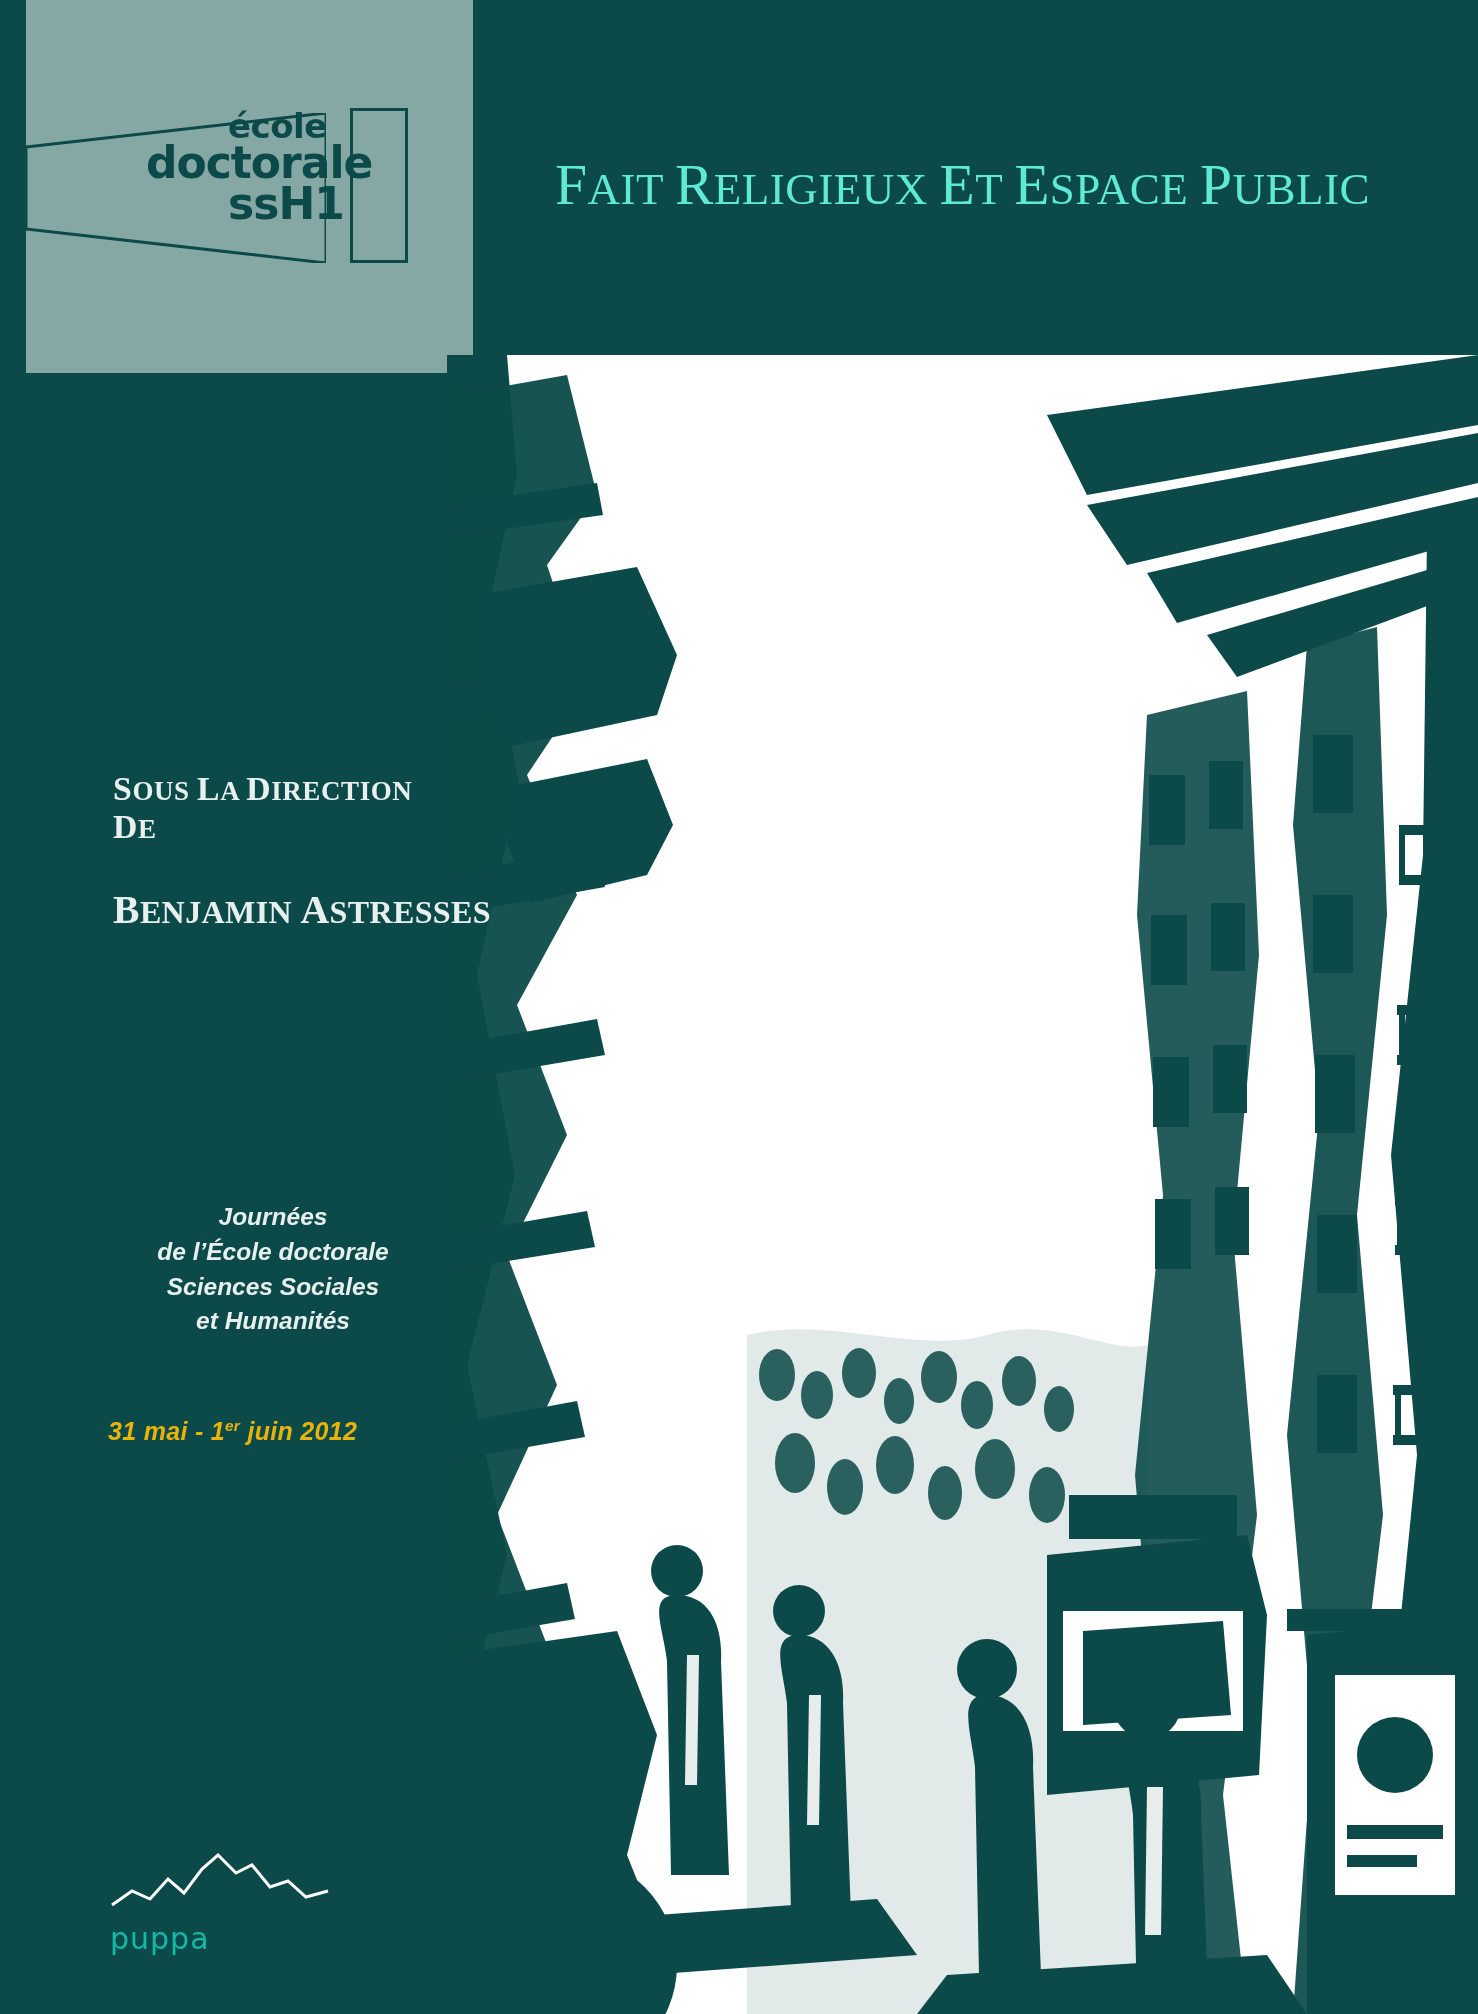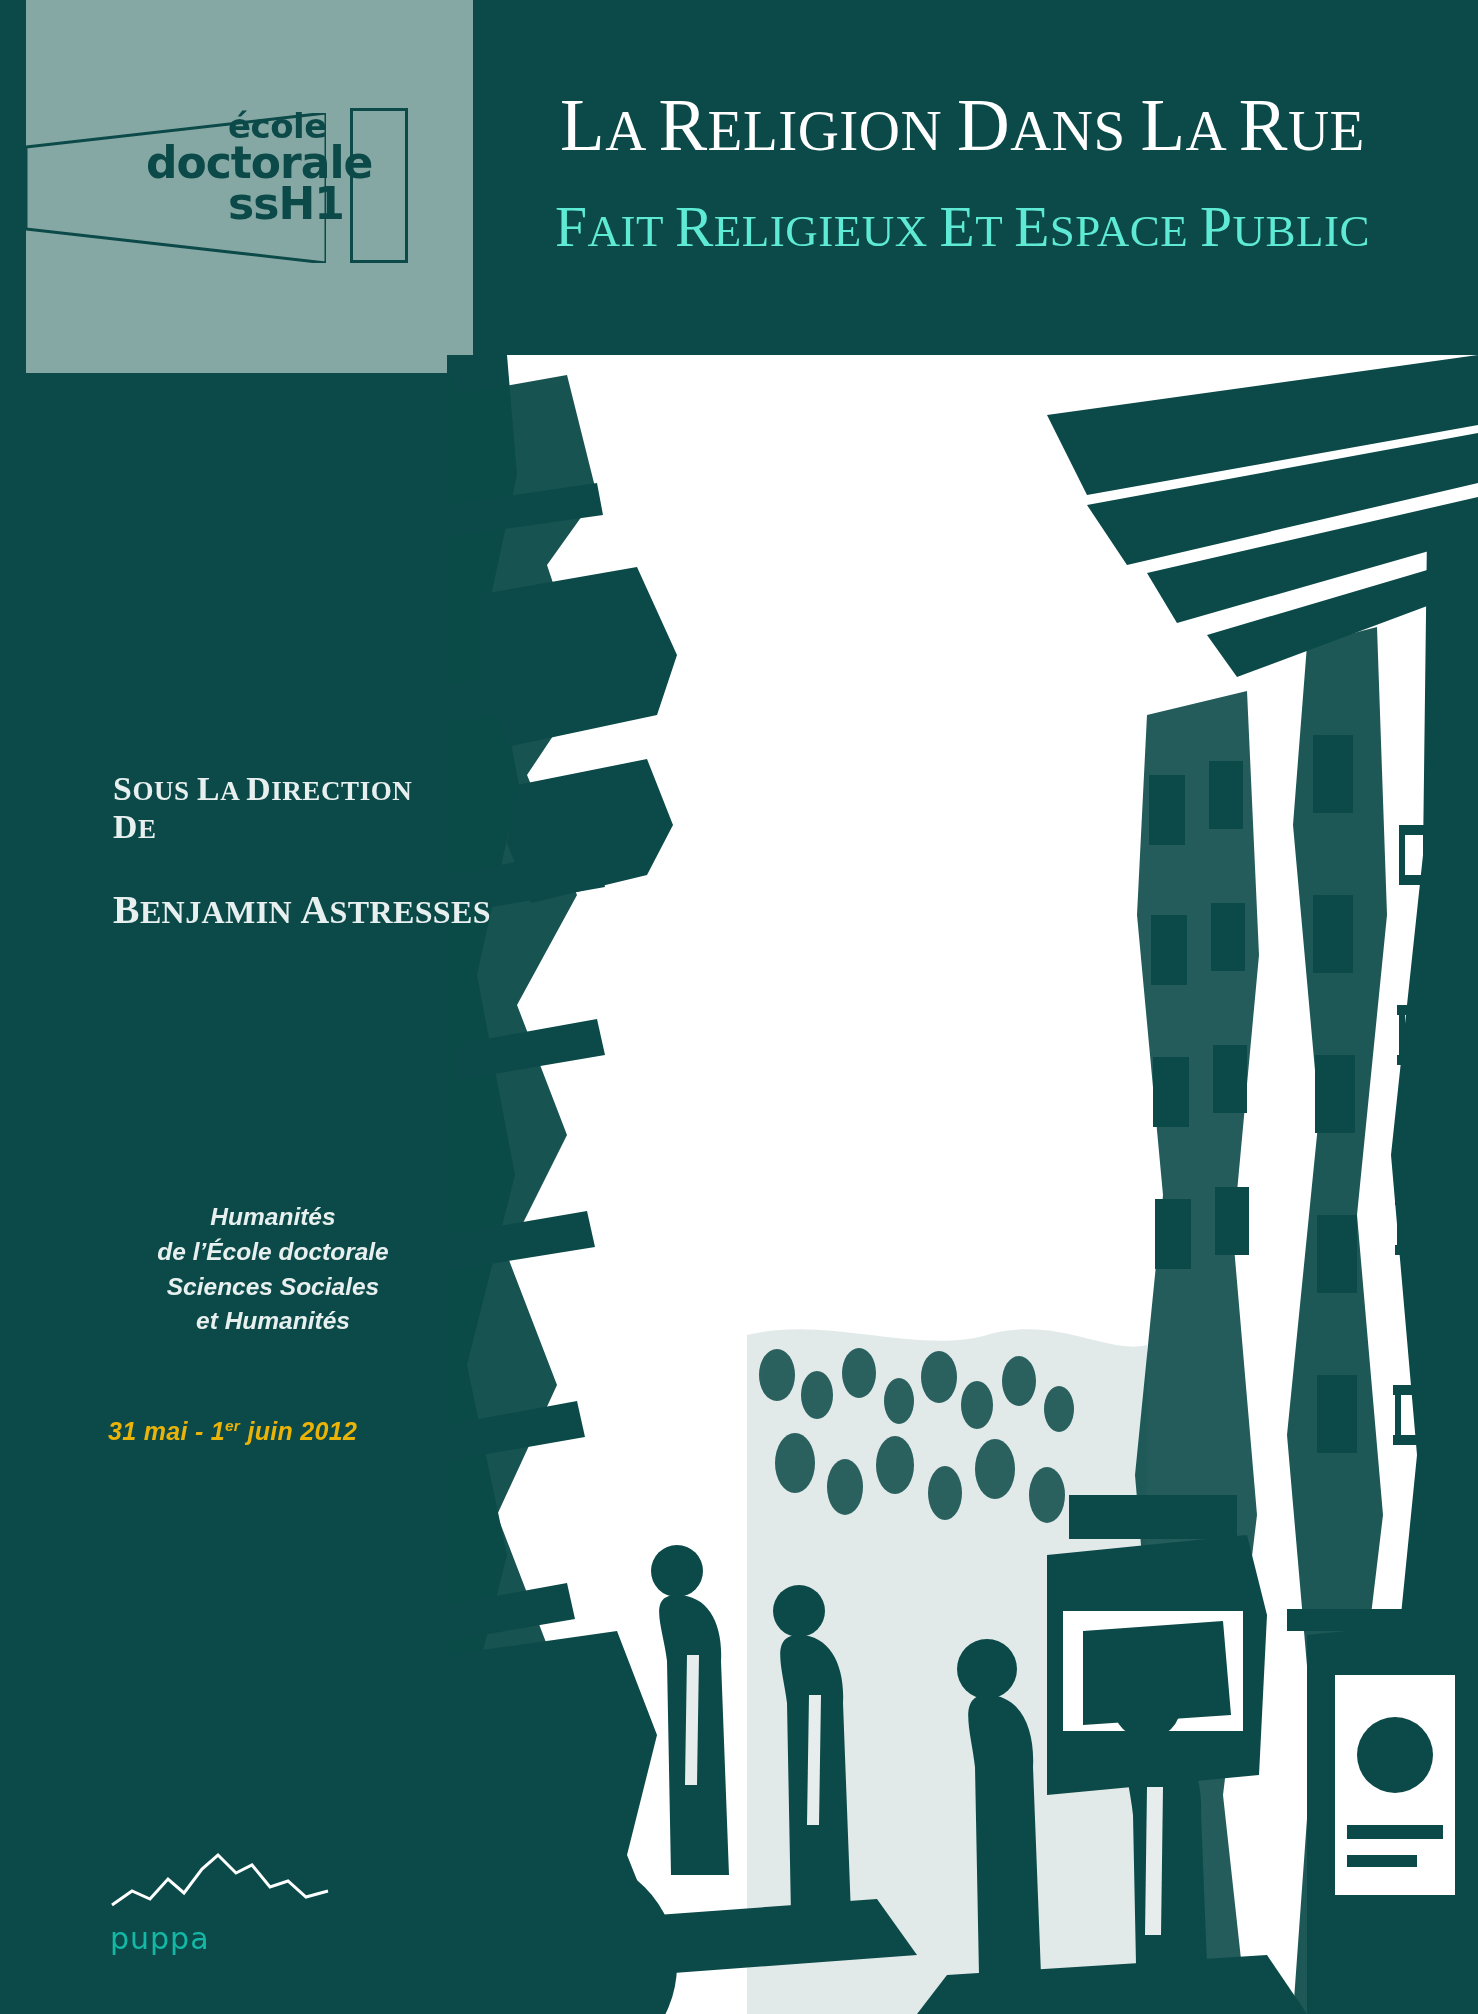--- a/index.html
+++ b/index.html
@@ -227,21 +227,20 @@
       <div class="logo-text">
         <div class="logo-l1">école</div>
         <div class="logo-l2">doctorale</div>
         <div class="logo-l3">ssH1</div>
       </div>
       <div class="logo-box"></div>
     </div>
   </div>
 
   <div class="title-block">
-    <div class="title-main smallcaps"><span class="first">L</span>A <span class="first">R</span>ELIGION <span class="first">D</span>ANS <span class="first">L</span>A <span class="first">R</span>UE</div>
     <div class="title-sub smallcaps"><span class="first">F</span>AIT <span class="first">R</span>ELIGIEUX <span class="first">E</span>T <span class="first">E</span>SPACE <span class="first">P</span>UBLIC</div>
   </div>
 
   <div class="photo">
     <svg viewBox="0 0 1031 1659" preserveAspectRatio="xMidYMid slice">
       <rect x="0" y="0" width="1031" height="1659" fill="#ffffff"></rect>
       <g fill="#0b4a48">
 
         <path d="M0,0 L60,0 L70,120 L40,260 L72,430 L30,620 L68,820 L20,1010 L60,1200 L10,1400 L55,1659 L0,1659 Z"></path>
         <path d="M8,40 L120,20 L150,140 L100,210 L140,330 L80,420 L130,540 L70,650 L120,780 L60,900 L110,1030 L50,1160 L100,1290 L40,1420 L95,1560 L30,1659 L0,1659 L0,0 Z" opacity="0.95"></path>
@@ -371,21 +370,21 @@
   </div>
 
   <div class="left-col">
     <div class="direction-label"><span class="first">S</span>OUS <span class="first">L</span>A <span class="first">D</span>IRECTION <span class="first">D</span>E</div>
     <div class="editors">
       <div class="editor"><span class="first">B</span>ENJAMIN <span class="first">A</span>STRESSES</div>
     </div>
   </div>
 
   <div class="event-block">
-    <div>Humanités</div>
+    <div>Journées</div>
     <div>de l’École doctorale</div>
     <div>Sciences Sociales</div>
     <div>et Humanités</div>
   </div>
 
   <div class="date-block">
     <span>31 mai - 1</span><sup>er</sup><span> juin 2012</span>
   </div>
 
   <div class="puppa">

